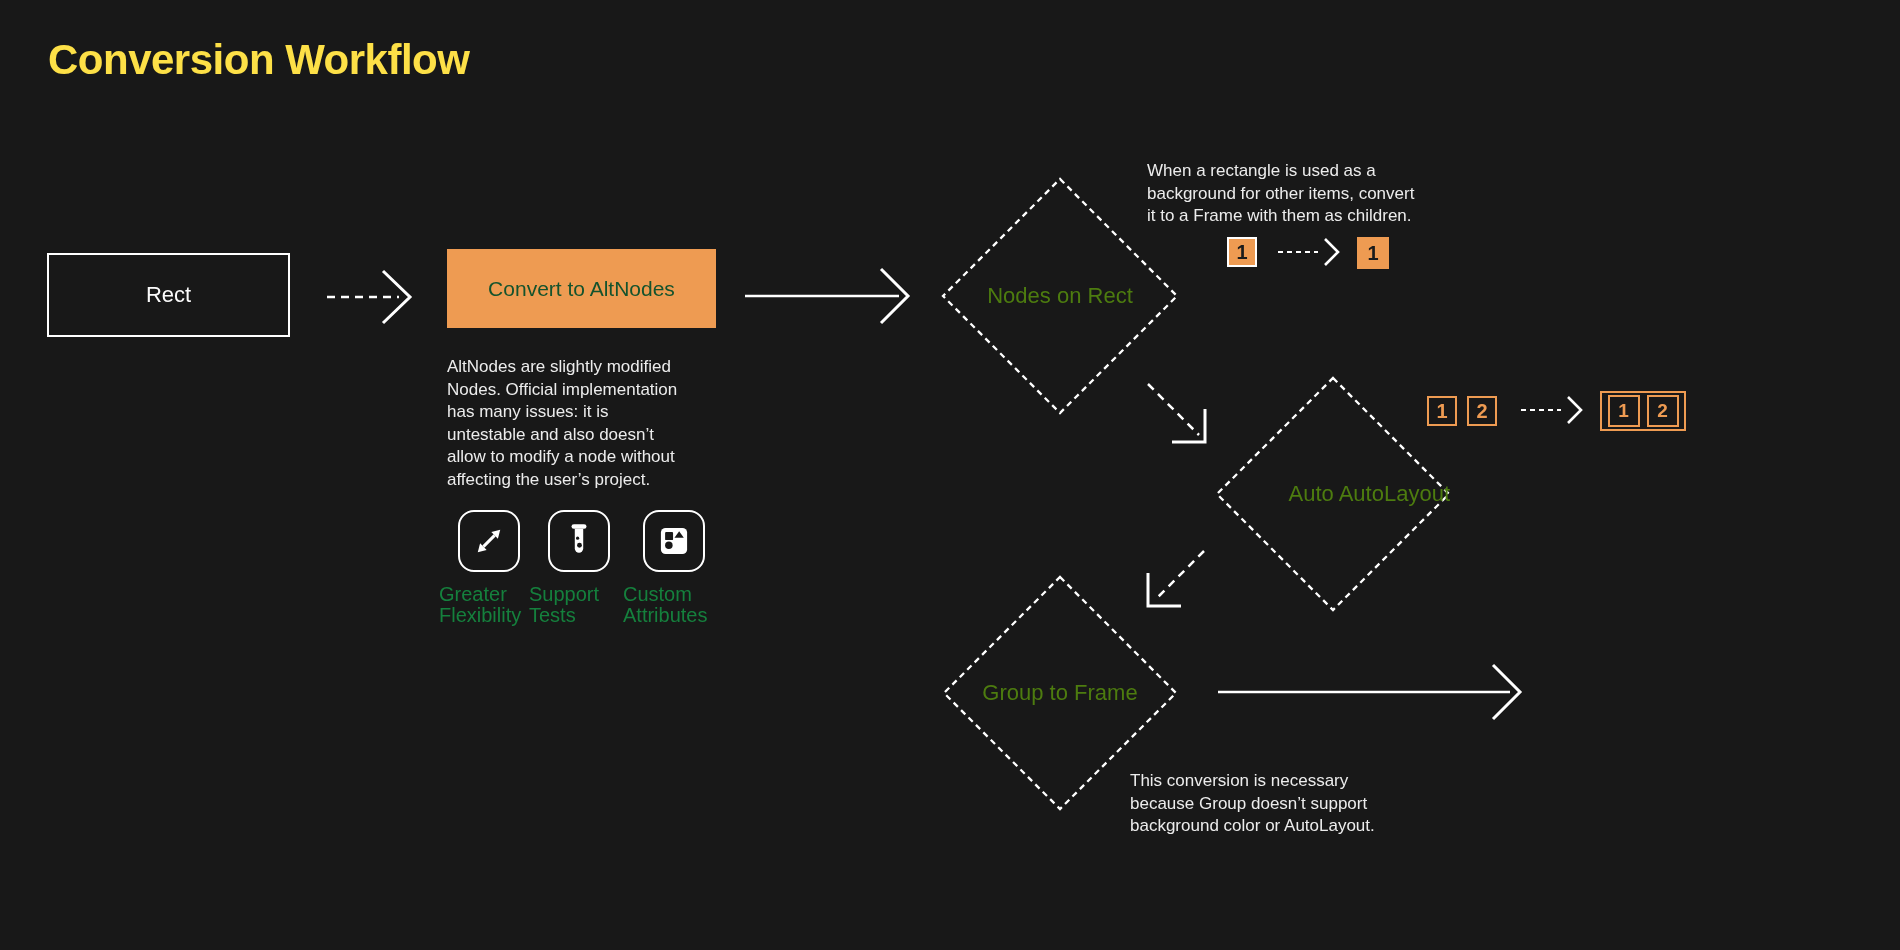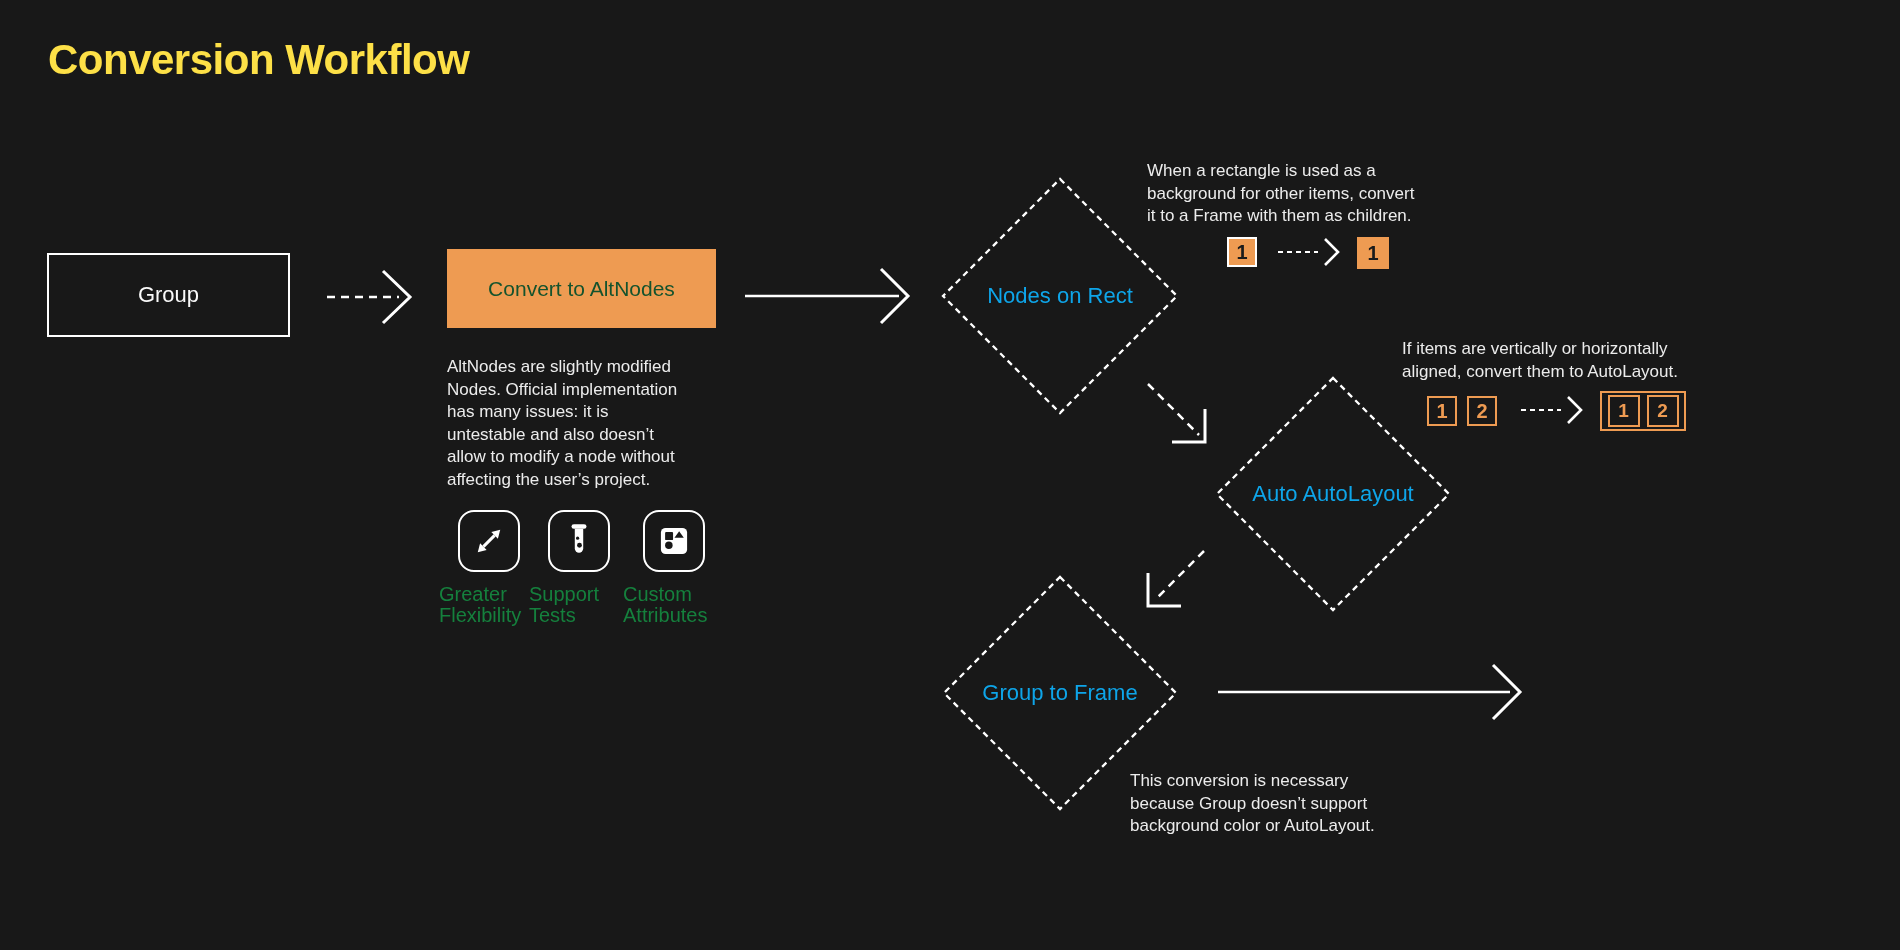--- a/index.html
+++ b/index.html
@@ -20,21 +20,21 @@
     display:flex;align-items:center;justify-content:center;
     color:#fafafa;font-size:22px;
   }
   .flowbox.accent{
     border:none;
     background:var(--accent,#ee9b52);
     color:#14532d;font-weight:500;font-size:21px;
   }
   .diamond-hit{
     display:flex;align-items:center;justify-content:center;
-    color:#0ea5e9;font-size:22px;white-space:nowrap;
+    color:#4d7c0f;font-size:22px;white-space:nowrap;
   }
   .para{color:#ececec;font-size:17px;line-height:22.5px;}
   .para div{white-space:nowrap;}
   .icon-tile{
     width:62px;height:62px;border:2.5px solid #ffffff;border-radius:16px;
     display:flex;align-items:center;justify-content:center;
   }
   .feat-label{
     width:100px;text-align:left;color:#15803d;
     font-size:20px;line-height:21px;
@@ -86,21 +86,21 @@
     <line x1="1278" y1="252" x2="1318" y2="252" stroke-width="2.2" stroke-dasharray="5 4"></line>
     <polyline points="1325,239 1338,252 1325,265" stroke-width="2.6"></polyline>
 
     <line x1="1521" y1="410" x2="1561" y2="410" stroke-width="2.2" stroke-dasharray="5 4"></line>
     <polyline points="1568,397 1581,410 1568,423" stroke-width="2.6"></polyline>
   </svg>
 
   <div class="abs title">Conversion Workflow</div>
 
   <div class="abs flowbox" style="left:47px;top:253px;width:243px;height:84px;">
-    <span>Group</span>
+    <span>Rect</span>
   </div>
 
   <div class="abs flowbox accent" style="left:447px;top:249px;width:269px;height:79px;">
     <span>Convert to AltNodes</span>
   </div>
 
   <div class="abs para" style="left:447px;top:356px;width:310px;">
     <div>AltNodes are slightly modified</div>
     <div>Nodes. Official implementation</div>
     <div>has many issues: it is</div>
@@ -133,44 +133,40 @@
     </svg>
   </div>
 
   <div class="abs feat-label" style="left:439px;top:584px;">Greater Flexibility</div>
   <div class="abs feat-label" style="left:529px;top:584px;">Support Tests</div>
   <div class="abs feat-label" style="left:623px;top:584px;">Custom Attributes</div>
 
   <div class="abs diamond-hit" style="left:943px;top:179px;width:234px;height:234px;">
     <span>Nodes on Rect</span>
   </div>
-  <div class="abs diamond-hit" style="left:1216px;top:377px;width:234px;height:234px;">
+  <div class="abs diamond-hit" style="left:1216px;top:377px;width:234px;height:234px;justify-content:flex-end;">
     <span>Auto AutoLayout</span>
   </div>
   <div class="abs diamond-hit" style="left:943px;top:576px;width:234px;height:234px;">
     <span>Group to Frame</span>
   </div>
 
   <div class="abs para" style="left:1147px;top:160px;">
     <div>When a rectangle is used as a</div>
     <div>background for other items, convert</div>
     <div>it to a Frame with them as children.</div>
   </div>
 
   <div class="abs chip solid stroked" style="left:1227px;top:237px;width:30px;height:30px;">
     <span>1</span>
   </div>
   <div class="abs chip solid" style="left:1357px;top:237px;width:32px;height:32px;">
     <span>1</span>
   </div>
 
-  <div class="abs para" style="left:1402px;top:338px;">
-    <div>If items are vertically or horizontally</div>
-    <div>aligned, convert them to AutoLayout.</div>
-  </div>
 
   <div class="abs chip outline" style="left:1427px;top:396px;width:30px;height:30px;">
     <span>1</span>
   </div>
   <div class="abs chip outline" style="left:1467px;top:396px;width:30px;height:30px;">
     <span>2</span>
   </div>
 
   <div class="abs chip-group" style="left:1600px;top:391px;width:86px;height:40px;">
     <div class="chip outline">

